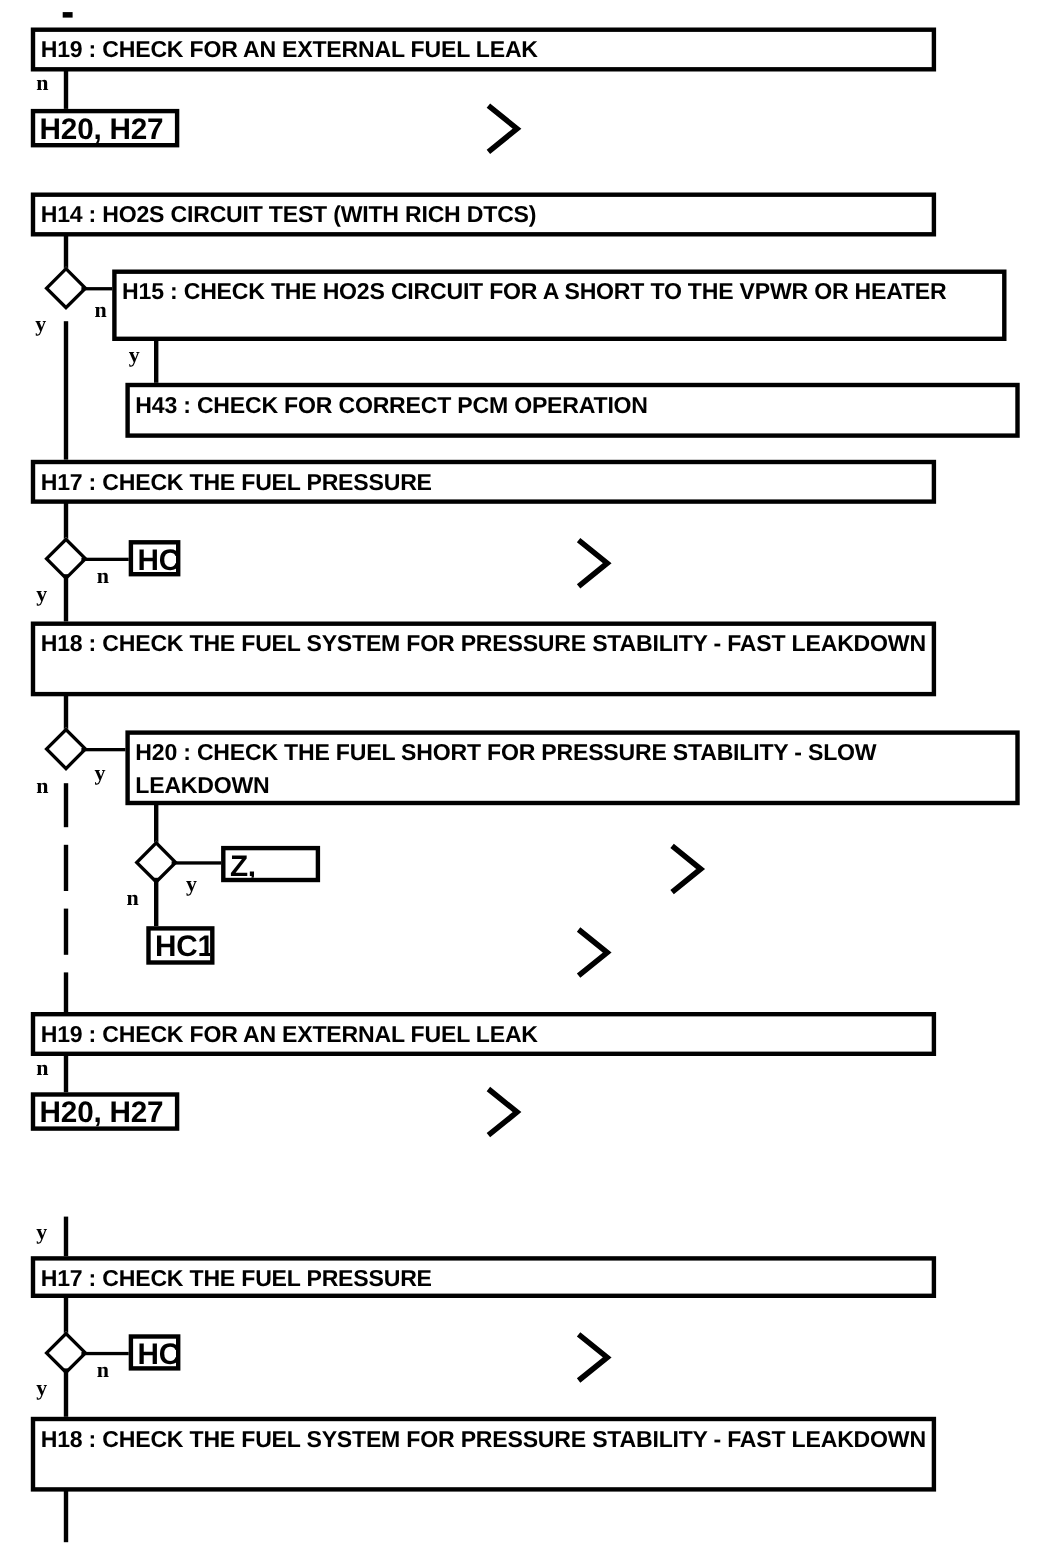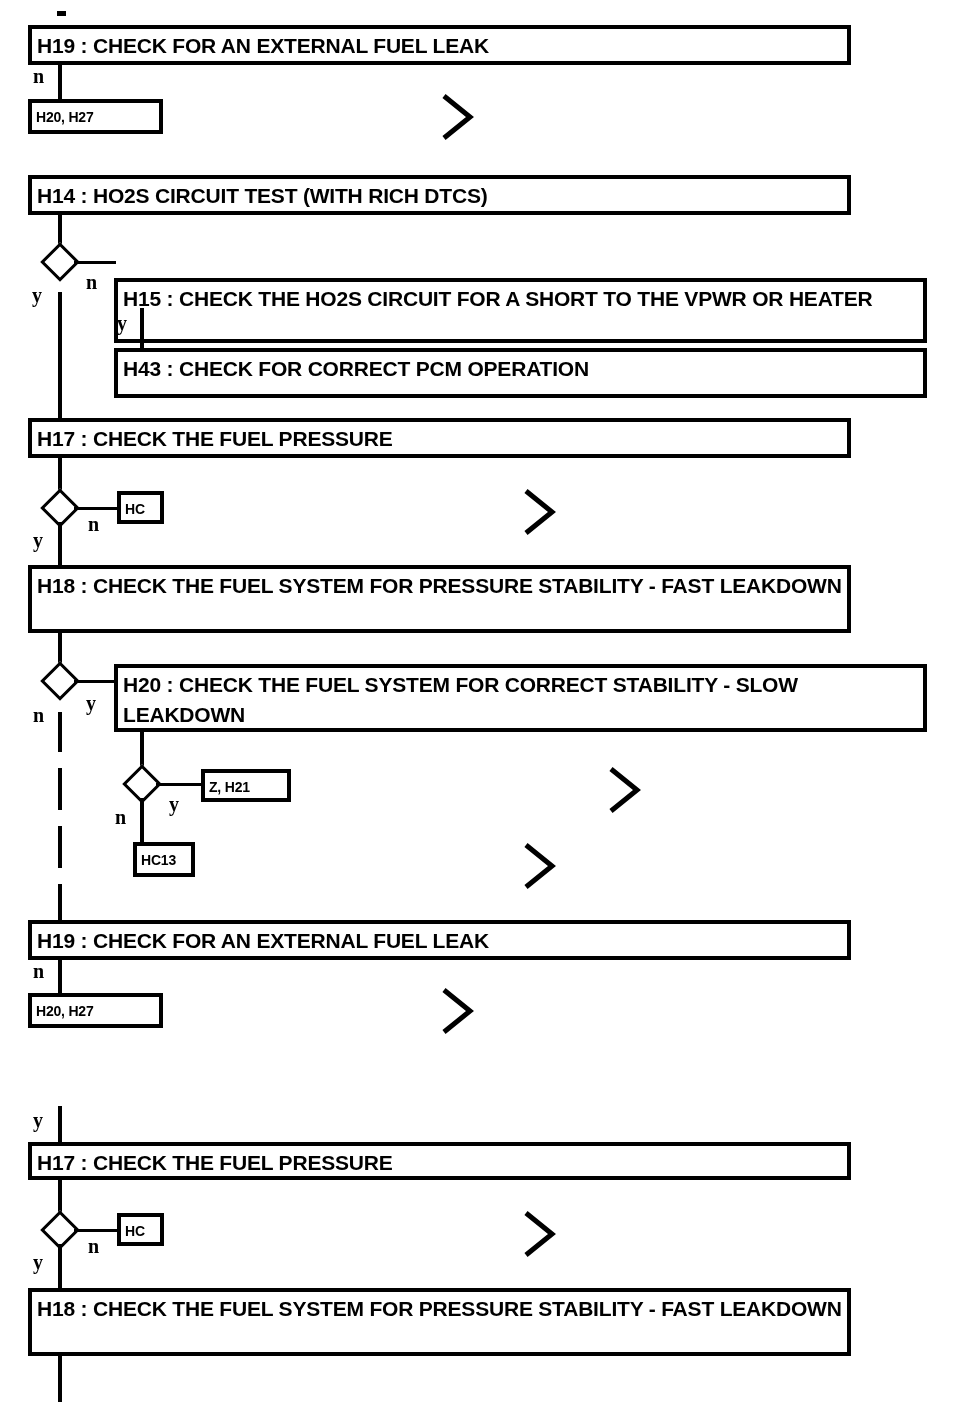--- a/index.html
+++ b/index.html
@@ -24,21 +24,21 @@
     color: #000000;
     font-weight: bold;
     font-size: 21px;
     line-height: 30px;
     letter-spacing: -0.2px;
     padding: 2px 0 0 5px;
     white-space: pre-line;
     overflow: hidden;
   }
   .node.small {
-    font-size: 14px;
+    font-size: 27px;
     line-height: 26px;
     padding: 1px 4px 0 4px;
   }
   
   .vline {
     position: absolute;
     width: 4px;
     background: #000000;
   }
   .hline {
@@ -103,21 +103,21 @@
   <div class="node" style="left:28px; top:175px; width:823px; height:40px;">H14 : HO2S CIRCUIT TEST (WITH RICH DTCS)</div>
 
   <div class="vline" style="left:58px; top:213px; height:37px;"></div>
 
   <div class="diamond" style="left:46px; top:248px;"></div>
   <div class="blabel" style="left:32px; top:285px;">y</div>
   <div class="blabel" style="left:86px; top:272px;">n</div>
 
   <div class="hline" style="left:74px; top:261px; width:42px;"></div>
 
-  <div class="node" style="left:114px; top:245px; width:813px; height:65px;margin-top:33px;">H15 : CHECK THE HO2S CIRCUIT FOR A SHORT TO THE VPWR OR HEATER</div>
+  <div class="node" style="left:102px; top:245px; width:813px; height:65px;">H15 : CHECK THE HO2S CIRCUIT FOR A SHORT TO THE VPWR OR HEATER</div>
 
   <div class="vline" style="left:140px; top:308px; height:42px;"></div>
   <div class="blabel" style="left:117px; top:313px;">y</div>
 
   <div class="node" style="left:114px; top:348px; width:813px; height:50px;">H43 : CHECK FOR CORRECT PCM OPERATION</div>
 
   <div class="vline" style="left:58px; top:292px; height:126px;"></div>
 
   <div class="node" style="left:28px; top:418px; width:823px; height:40px;">H17 : CHECK THE FUEL PRESSURE</div>
 
@@ -142,21 +142,21 @@
   <div class="node" style="left:28px; top:565px; width:823px; height:68px;">H18 : CHECK THE FUEL SYSTEM FOR PRESSURE STABILITY - FAST LEAKDOWN</div>
 
   <div class="vline" style="left:58px; top:631px; height:36px;"></div>
 
   <div class="diamond" style="left:46px; top:667px;"></div>
   <div class="blabel" style="left:33px; top:705px;">n</div>
   <div class="blabel" style="left:86px; top:693px;">y</div>
 
   <div class="hline" style="left:74px; top:680px; width:42px;"></div>
 
-  <div class="node" style="left:114px; top:664px; width:813px; height:68px;">H20 : CHECK THE FUEL SYSTEM FOR CORRECT STABILITY - SLOW LEAKDOWN</div>
+  <div class="node" style="left:114px; top:664px; width:813px; height:68px;">H20 : CHECK THE FUEL SHORT FOR PRESSURE STABILITY - SLOW LEAKDOWN</div>
 
   <div class="vline" style="left:140px; top:730px; height:40px;"></div>
 
   <div class="diamond" style="left:128px; top:770px;"></div>
   <div class="blabel" style="left:115px; top:807px;">n</div>
   <div class="blabel" style="left:169px; top:794px;">y</div>
 
   <div class="hline" style="left:156px; top:783px; width:46px;"></div>
 
   <div class="node small" style="left:201px; top:769px; width:90px; height:33px;">Z, H21</div>

